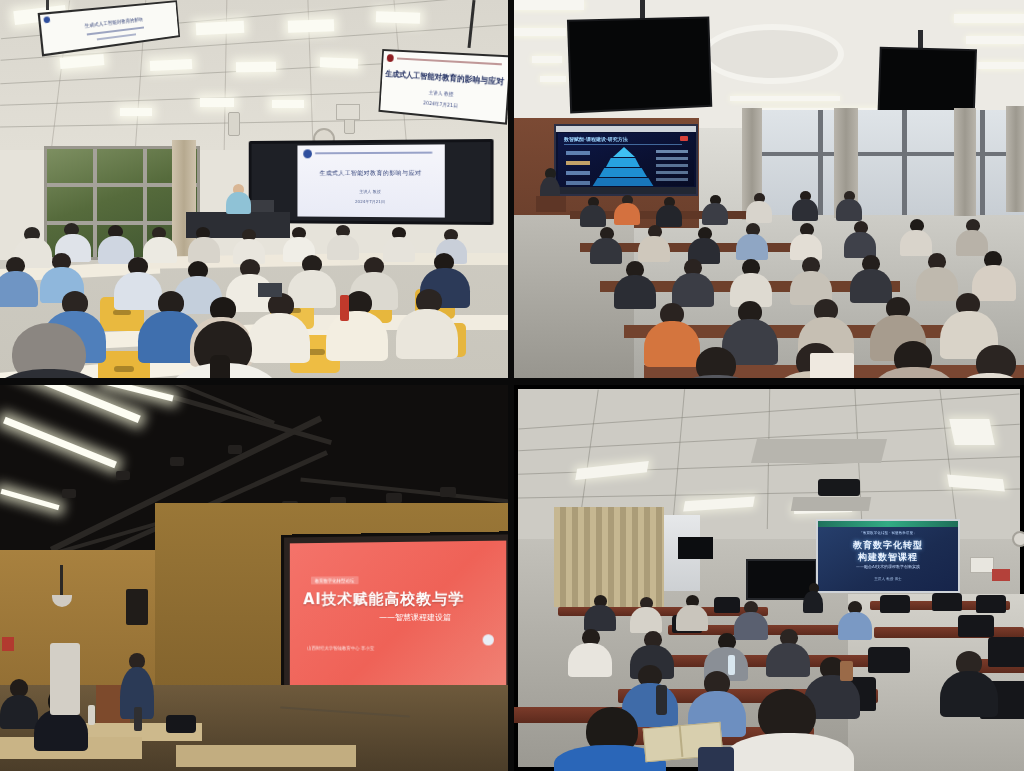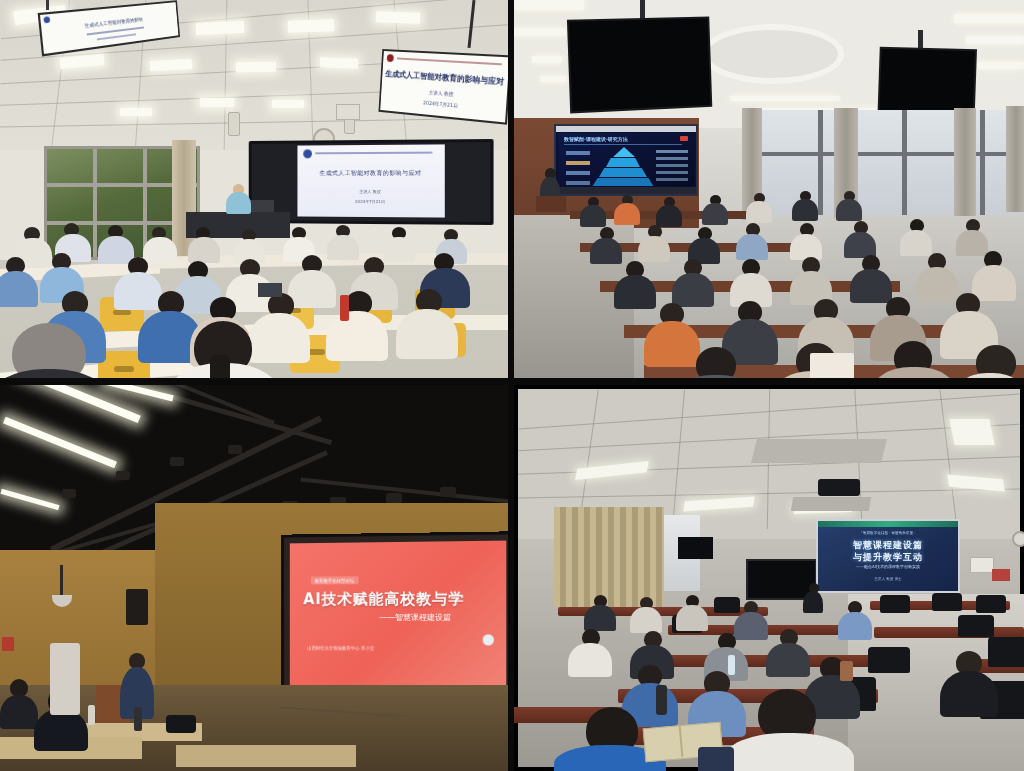--- a/index.html
+++ b/index.html
@@ -530,22 +530,22 @@
       <div class="abs" style="left:494px;top:142px;width:12px;height:12px;border-radius:50%;background:#dad7d0;border:2px solid #a5a29a;"></div>
 
       <div id="br-curtain"></div>
       <div class="abs" style="left:146px;top:126px;width:36px;height:76px;background:linear-gradient(#e6e8ea,#cdd0d3);"></div>
       <div id="br-smalltv"></div>
       <div id="br-tv"></div>
 
       <div id="br-screen">
         <div class="abs" style="left:0;top:0;width:100%;height:6px;background:linear-gradient(90deg,#1f7a5a,#35c08a,#1f7a5a);opacity:.85;"></div>
         <div class="cjk abs" style="left:4px;top:10px;width:132px;text-align:center;font-size:3.6px;color:#b9d6ff;white-space:nowrap;overflow:hidden;">「教育数字化转型 · 智慧教学讲座」</div>
-        <div class="cjk abs" style="left:4px;top:18px;width:132px;text-align:center;font-size:9px;font-weight:bold;color:#eaf3ff;letter-spacing:1px;white-space:nowrap;text-shadow:0 0 4px rgba(120,190,255,.8);">智慧课程建设篇</div>
-        <div class="cjk abs" style="left:4px;top:30px;width:132px;text-align:center;font-size:9px;font-weight:bold;color:#eaf3ff;letter-spacing:1px;white-space:nowrap;text-shadow:0 0 4px rgba(120,190,255,.8);">与提升教学互动</div>
+        <div class="cjk abs" style="left:4px;top:18px;width:132px;text-align:center;font-size:9px;font-weight:bold;color:#eaf3ff;letter-spacing:1px;white-space:nowrap;text-shadow:0 0 4px rgba(120,190,255,.8);">教育数字化转型</div>
+        <div class="cjk abs" style="left:4px;top:30px;width:132px;text-align:center;font-size:9px;font-weight:bold;color:#eaf3ff;letter-spacing:1px;white-space:nowrap;text-shadow:0 0 4px rgba(120,190,255,.8);">构建数智课程</div>
         <div class="cjk abs" style="left:4px;top:43px;width:132px;text-align:center;font-size:4px;color:#c6dcff;white-space:nowrap;overflow:hidden;">——融合AI技术的课程教学创新实践</div>
         <div class="cjk abs" style="left:4px;top:56px;width:132px;text-align:center;font-size:3.6px;color:#a8c4ea;white-space:nowrap;">主讲人 教授 博士</div>
       </div>
 
       <div id="br-floor"></div>
 
       <div class="head" style="left:291px;top:194px;width:10px;height:10px;background:#1d1a17;"></div>
       <div class="person" style="left:285px;top:202px;width:20px;height:22px;background:#1b1d22;"></div>
 
       <div class="br-desk" style="left:40px;top:218px;width:210px;height:9px;"></div>

